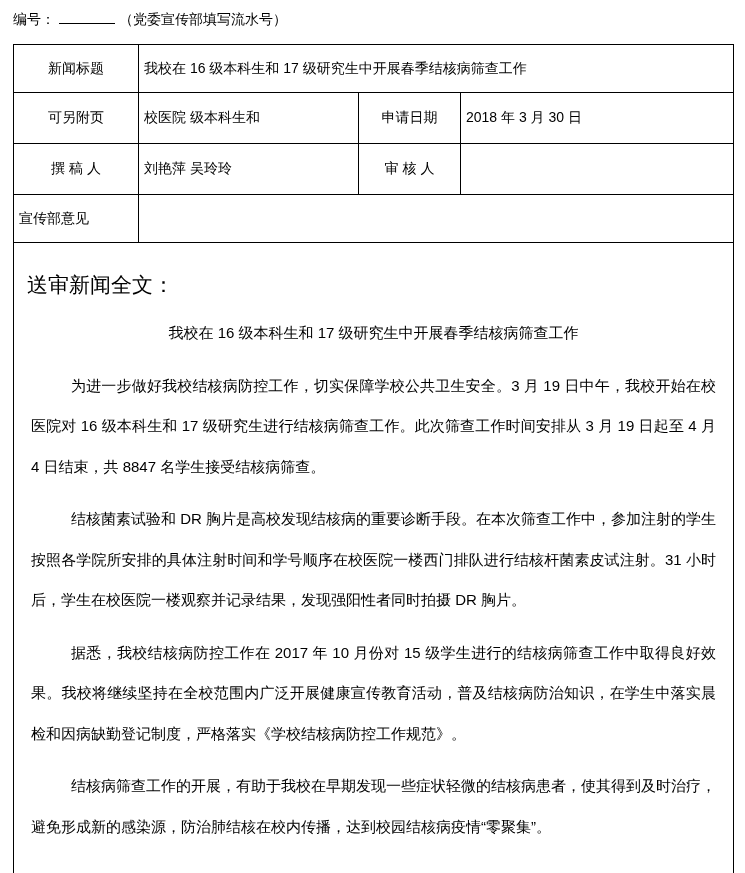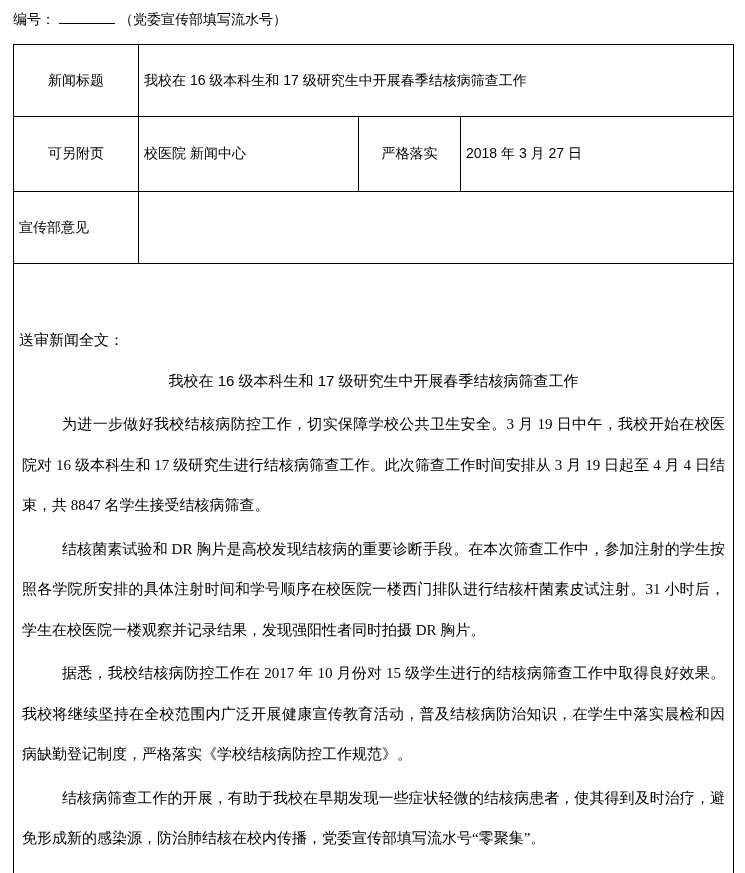--- a/index.html
+++ b/index.html
@@ -42,56 +42,55 @@
     position: absolute;
     top: 44px;
     left: 13px;
     width: 720px;
     border-collapse: collapse;
     table-layout: fixed;
   }
   table.form td {
     border: 1px solid #000000;
     font-size: 14px;
-    padding: 16px 5px;
+    padding: 4px 5px;
     vertical-align: middle;
     overflow: hidden;
   }
   td.lbl { text-align: center; }
   td.lbl-left { text-align: left; padding-left: 3px; }
   td.val { text-align: left; }
   tr.r-title td { height: 39px; }
   tr.r-unit  td { height: 42px; }
   tr.r-author td { height: 42px; }
   tr.r-opinion td { height: 39px; }
   
   td.content-cell {
     height: 622px;
     vertical-align: top;
     padding: 10px 24px 0 28px;
   }
   .section-label {
-    margin: 0;
-    font-size: 15px;
+    margin: 8px;
+    font-size: 21px;
     line-height: 40.5px;
   }
   .article-title {
     margin: 0;
     font-size: 15px;
     font-weight: normal;
     text-align: center;
     line-height: 40.5px;
   }
   p.para {
-    margin: 3px;
+    margin: 12px;
     font-size: 15px;
     line-height: 40.5px;
     text-align: justify;
     text-indent: 40px;
-    font-family: Liberation Serif, serif;
   }
   
   .footer-note {
     position: absolute;
     top: 843px;
     left: 13px;
     font-size: 14px;
     line-height: 18px;
   }
 </style>
@@ -111,35 +110,41 @@
       <col style="width:102px">
       <col style="width:273px">
     </colgroup>
     <tbody>
       <tr class="r-title">
         <td class="lbl">新闻标题</td>
         <td class="val" colspan="3">我校在 16 级本科生和 17 级研究生中开展春季结核病筛查工作</td>
       </tr>
       <tr class="r-unit">
         <td class="lbl">可另附页</td>
-        <td class="val">校医院 新闻中心</td>
-        <td class="lbl">严格落实</td>
-        <td class="val">2018 年 3 月 27 日</td>
+        <td class="val">校医院 级本科生和</td>
+        <td class="lbl">申请日期</td>
+        <td class="val">2018 年 3 月 30 日</td>
+      </tr>
+      <tr class="r-author">
+        <td class="lbl">撰 稿 人</td>
+        <td class="val">刘艳萍 吴玲玲</td>
+        <td class="lbl">审 核 人</td>
+        <td class="val"></td>
       </tr>
       <tr class="r-opinion">
         <td class="lbl-left">宣传部意见</td>
         <td class="val" colspan="3"></td>
       </tr>
       <tr>
         <td class="content-cell" colspan="4">
           <div class="section-label">送审新闻全文：</div>
           <div class="article-title">我校在 16 级本科生和 17 级研究生中开展春季结核病筛查工作</div>
           <p class="para">为进一步做好我校结核病防控工作，切实保障学校公共卫生安全。3 月 19 日中午，我校开始在校医院对 16 级本科生和 17 级研究生进行结核病筛查工作。此次筛查工作时间安排从 3 月 19 日起至 4 月 4 日结束，共 8847 名学生接受结核病筛查。</p>
           <p class="para">结核菌素试验和 DR 胸片是高校发现结核病的重要诊断手段。在本次筛查工作中，参加注射的学生按照各学院所安排的具体注射时间和学号顺序在校医院一楼西门排队进行结核杆菌素皮试注射。31 小时后，学生在校医院一楼观察并记录结果，发现强阳性者同时拍摄 DR 胸片。</p>
           <p class="para">据悉，我校结核病防控工作在 2017 年 10 月份对 15 级学生进行的结核病筛查工作中取得良好效果。我校将继续坚持在全校范围内广泛开展健康宣传教育活动，普及结核病防治知识，在学生中落实晨检和因病缺勤登记制度，严格落实《学校结核病防控工作规范》。</p>
-          <p class="para">结核病筛查工作的开展，有助于我校在早期发现一些症状轻微的结核病患者，使其得到及时治疗，避免形成新的感染源，防治肺结核在校内传播，党委宣传部填写流水号“零聚集”。</p>
+          <p class="para">结核病筛查工作的开展，有助于我校在早期发现一些症状轻微的结核病患者，使其得到及时治疗，避免形成新的感染源，防治肺结核在校内传播，达到校园结核病疫情“零聚集”。</p>
         </td>
       </tr>
     </tbody>
   </table>
 
 
 </div>
 
 </body></html>

